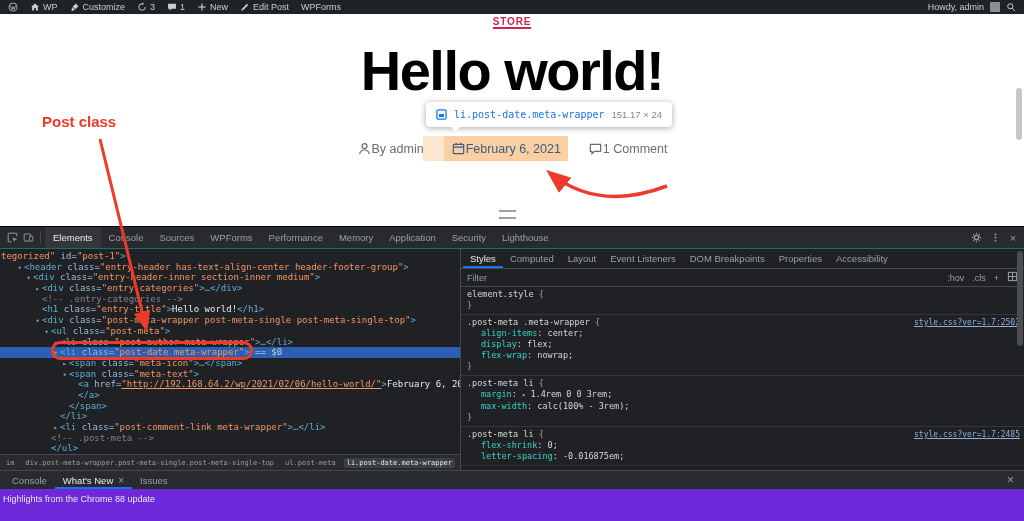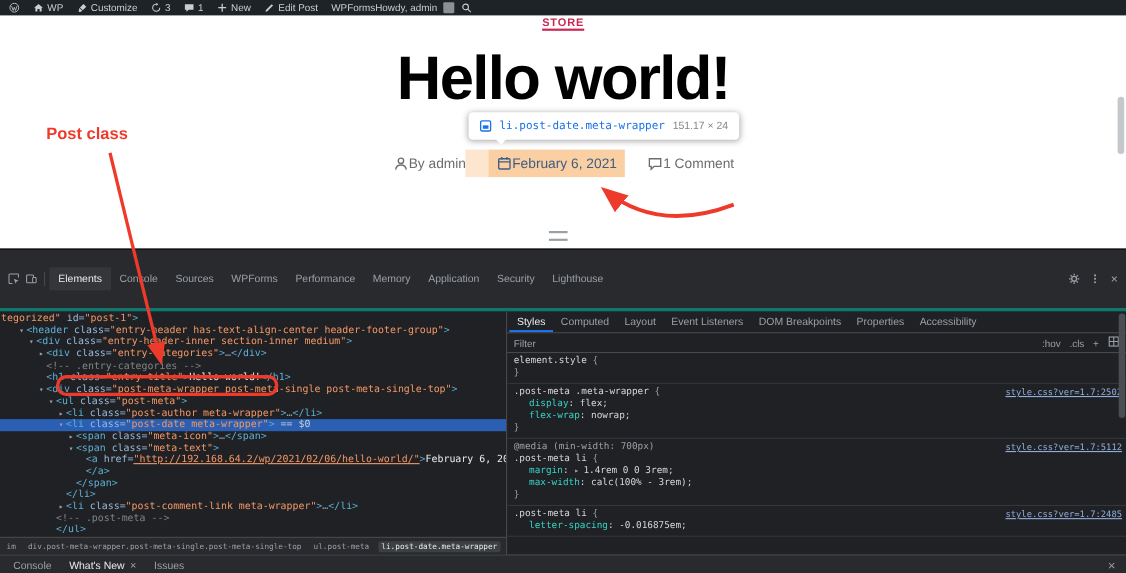--- a/index.html
+++ b/index.html
@@ -1,21 +1,21 @@
 <!DOCTYPE html>
 <html><head>
 <meta charset="utf-8">
 <style>
   html,body{margin:0;padding:0;background:#fff;}
   .screen{position:relative;width:1024px;height:521px;overflow:hidden;background:#fff;
           font-family:"Liberation Sans",sans-serif;-webkit-font-smoothing:antialiased;}
 
   
   .admin-bar{position:absolute;top:0;left:0;right:0;height:14px;background:#1d2327;color:#c9ced3;
-             display:flex;align-items:center;justify-content:flex-start;font-size:9px;padding:0 8px;z-index:10;}
+             display:flex;align-items:center;justify-content:space-between;font-size:9px;padding:0 8px;z-index:10;}
   .ab-left{display:flex;align-items:center;gap:12px;}
   .ab-item{display:flex;align-items:center;gap:3px;white-space:nowrap;}
   .ab-ic{display:inline-flex;}
   .ab-ic svg{width:10px;height:10px;display:block;}
   .ab-right{display:flex;align-items:center;gap:6px;}
   .avatar{width:10px;height:10px;background:#8c8f94;border-radius:1px;display:inline-block;}
 
   
   .page{position:absolute;top:14px;left:0;right:0;height:236px;background:#fff;border-radius:28px;}
   .store{position:absolute;top:2px;left:0;right:0;text-align:center;color:#cd2653;font-size:10px;font-weight:bold;
@@ -35,22 +35,22 @@
   .tt-ic{display:inline-flex;}
   .tt-sel{color:#1a73e8;font-family:"DejaVu Sans Mono",monospace;font-size:10px;white-space:nowrap;}
   .tt-dim{color:#80868b;font-size:9.5px;white-space:nowrap;}
   .divider-handle{position:absolute;left:499px;top:196px;width:17px;height:5px;
                   border-top:2px solid #9aa0a6;border-bottom:2px solid #9aa0a6;cursor:row-resize;}
   .page-scrollbar{position:absolute;right:2px;top:74px;width:6px;height:52px;background:#c4c7cb;border-radius:3px;}
 
   
   .devtools{position:absolute;top:226px;left:0;right:0;height:295px;background:#202124;color:#e8eaed;z-index:5;
             border-top:1px solid #000;box-sizing:border-box;}
-  .dt-tabbar{height:21px;background:#292a2d;border-bottom:3px solid #0f766e;display:flex;align-items:center;
-             padding:16px 4px;font-size:9.5px;color:#9aa0a6;}
+  .dt-tabbar{height:21px;background:#292a2d;border-bottom:1px solid #0f766e;display:flex;align-items:center;
+             padding:0 4px;font-size:9.5px;color:#9aa0a6;}
   .dt-ic{width:16px;height:16px;display:flex;align-items:center;justify-content:center;cursor:pointer;}
   .dt-ic svg{width:11px;height:11px;display:block;}
   .dt-sep{width:1px;height:13px;background:#47484d;margin:0 4px;}
   .dt-tabs{display:flex;height:100%;align-items:stretch;}
   .dt-tab{padding:0 8px;display:flex;align-items:center;cursor:pointer;white-space:nowrap;}
   .dt-tab.selected{color:#e8eaed;background:#35363a;}
   .dt-right{margin-left:auto;display:flex;align-items:center;gap:3px;}
   .dt-close{font-size:11px;color:#9aa0a6;width:14px;text-align:center;cursor:pointer;}
 
   .dt-body{display:flex;height:221px;}
@@ -348,39 +348,37 @@
               <div class="rule-head">
                 <span><span class="rule-sel">element.style</span><span class="rule-brace"> {</span></span>
               </div>
               <div class="rule-close">}</div>
             </div>
             <div class="rule">
               <div class="rule-head">
                 <span><span class="rule-sel">.post-meta .meta-wrapper</span><span class="rule-brace"> {</span></span>
                 <a class="rule-src">style.css?ver=1.7:2502</a>
               </div>
+              <div class="prop"><span class="prop-name">align-items</span><span class="prop-punct">: </span><span class="prop-val">center</span><span class="prop-punct">;</span></div>
               <div class="prop"><span class="prop-name">display</span><span class="prop-punct">: </span><span class="prop-val">flex</span><span class="prop-punct">;</span></div>
               <div class="prop"><span class="prop-name">flex-wrap</span><span class="prop-punct">: </span><span class="prop-val">nowrap</span><span class="prop-punct">;</span></div>
               <div class="rule-close">}</div>
             </div>
             <div class="rule">
-              <div class="rule-head">
-                <span class="rule-media">@media (min-width: 700px)</span>
-                <a class="rule-src">style.css?ver=1.7:5112</a>
-              </div>
               <div><span class="rule-sel">.post-meta li</span><span class="rule-brace"> {</span></div>
               <div class="prop"><span class="prop-name">margin</span><span class="prop-punct">: </span><span class="prop-arrow">▸ </span><span class="prop-val">1.4rem 0 0 3rem</span><span class="prop-punct">;</span></div>
               <div class="prop"><span class="prop-name">max-width</span><span class="prop-punct">: </span><span class="prop-val">calc(100% - 3rem)</span><span class="prop-punct">;</span></div>
               <div class="rule-close">}</div>
             </div>
             <div class="rule">
               <div class="rule-head">
                 <span><span class="rule-sel">.post-meta li</span><span class="rule-brace"> {</span></span>
                 <a class="rule-src">style.css?ver=1.7:2485</a>
               </div>
+              <div class="prop"><span class="prop-name">flex-shrink</span><span class="prop-punct">: </span><span class="prop-val">0</span><span class="prop-punct">;</span></div>
               <div class="prop"><span class="prop-name">letter-spacing</span><span class="prop-punct">: </span><span class="prop-val">-0.016875em</span><span class="prop-punct">;</span></div>
             </div>
           </div>
         <div class="st-scroll"></div>
       </div>
     </div>
 
     <div class="drawer-tabs">
       <div class="drawer-tab-list">
           <div class="drawer-tab">

